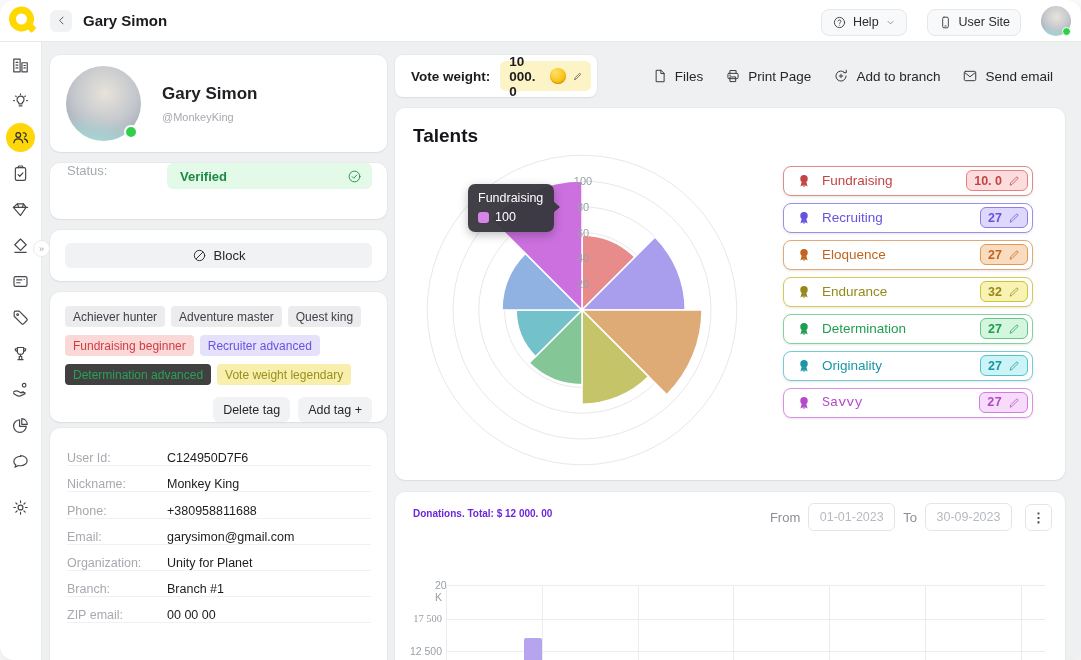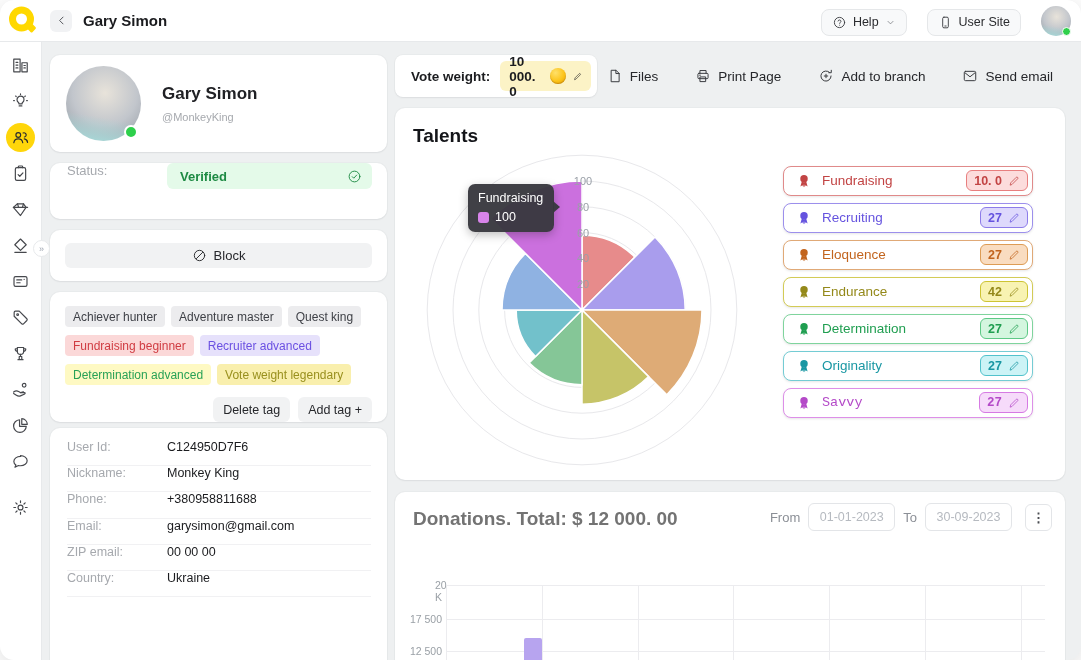--- a/index.html
+++ b/index.html
@@ -54,42 +54,42 @@
   .block-btn{width:307px;height:25px;background:#f1f2f3;border-radius:6px;display:flex;align-items:center;
              justify-content:center;gap:7px;font-size:13px;color:#26272b;}
   .block-btn svg{width:15px;height:15px;}
   
   #tags-card{left:50px;top:292px;width:337px;height:130px;padding:14px 15px 0 15px;}
   .tags-wrap{display:flex;flex-wrap:wrap;gap:8px 6px;}
   .chip{height:21px;padding:0 8px;border-radius:4px;font-size:12px;display:inline-flex;align-items:center;white-space:nowrap;}
   .chip.gray{background:#ececee;color:#3f4147;}
   .chip.red{background:#fbd8d8;color:#d03c42;}
   .chip.purple{background:#e6e1fb;color:#6b50e2;}
-  .chip.green{background:#fef9c3;color:#28a156;}
+  .chip.green{background:#404040;color:#28a156;}
   .chip.yellow{background:#f9efad;color:#99901e;}
   .tags-actions{display:flex;justify-content:flex-end;gap:8px;margin-top:12px;}
   .tag-btn{height:25px;padding:0 10px;background:#f1f2f3;border-radius:6px;font-size:12.5px;color:#26272b;
            display:flex;align-items:center;}
   
   #details-card{left:50px;top:428px;width:337px;height:246px;padding:12px 16px 0 17px;}
-  .detail-row{display:flex;align-items:flex-start;height:26.2px;border-bottom:1px solid #f1f1f3;font-size:12.5px;}
+  .detail-row{display:flex;align-items:flex-end;height:26.2px;border-bottom:1px solid #f1f1f3;font-size:12.5px;}
   .detail-label{width:100px;color:#a6a9ae;flex:0 0 auto;}
   .detail-value{color:#1b1c1f;}
   
   #voteweight-card{left:395px;top:55px;width:202px;height:42px;border-radius:8px;display:flex;align-items:center;
                    padding:0 6px 0 16px;gap:10px;}
   .vw-label{font-size:13.5px;font-weight:700;color:#1b1c1f;white-space:nowrap;}
   .vw-badge{height:30px;background:#fcf3c6;border-radius:6px;display:flex;align-items:center;gap:7px;padding:0 9px;
             font-size:13.5px;font-weight:700;color:#1b1c1f;}
   .coin{width:16px;height:16px;border-radius:50%;flex:0 0 auto;
         background:radial-gradient(circle at 35% 30%, #ffe06a, #fcc419 55%, #e09c06 100%);
         box-shadow:inset 0 -1px 1px rgba(150,90,0,.45);}
   .vw-badge svg, .action-btn svg{width:15px;height:15px;}
   .actions{position:absolute;left:620px;top:55px;width:445px;height:42px;display:flex;align-items:center;
-           justify-content:flex-end;gap:37px;padding-right:12px;}
+           justify-content:flex-end;gap:22px;padding-right:12px;}
   .action-btn{display:flex;align-items:center;gap:7px;font-size:13.5px;color:#26272b;white-space:nowrap;}
   .action-btn svg{width:16px;height:16px;color:#3a3c40;}
   
   #talents-card{left:395px;top:108px;width:670px;height:372px;}
   .talents-title{position:absolute;left:18px;top:17px;font-size:19px;font-weight:700;color:#141519;}
   #rose-svg{position:absolute;left:17px;top:42px;width:340px;height:320px;}
   .chart-tooltip{position:absolute;left:73px;top:76px;background:rgba(56,56,62,.96);border-radius:7px;
                  padding:7px 11px 8px 10px;color:#fff;z-index:6;box-shadow:0 3px 10px rgba(0,0,0,.25);}
   .chart-tooltip:after{content:"";position:absolute;right:-6px;top:17px;border-top:6px solid transparent;
                  border-bottom:6px solid transparent;border-left:7px solid rgba(56,56,62,.96);}
@@ -99,21 +99,21 @@
   .talent-rows{position:absolute;left:388px;top:58px;width:250px;display:flex;flex-direction:column;gap:7.5px;}
   .trow{height:29.5px;border:1px solid;border-radius:8px;background:#fff;display:flex;align-items:center;
         padding:0 4px 0 12px;gap:10px;box-shadow:0 1px 2.5px rgba(0,0,0,.10);}
   .trow svg.medal{width:16px;height:16px;flex:0 0 auto;}
   .trow-label{font-size:13.5px;}
   .trow-badge{margin-left:auto;height:21px;border:1px solid;border-radius:6px;padding:0 7px;display:flex;
               align-items:center;gap:6px;font-size:12.5px;font-weight:700;}
   .trow-badge svg{width:12px;height:12px;}
   
   #donations-card{left:395px;top:492px;width:670px;height:210px;}
-  .don-title{position:absolute;left:18px;top:16px;font-size:19px;font-weight:700;color:#737373;}
+  .don-title{position:absolute;left:18px;top:16px;font-size:10px;font-weight:700;color:#6d28d9;}
   .don-controls{position:absolute;right:13px;top:11px;display:flex;align-items:center;gap:8px;}
   .date-label{font-size:13px;color:#8b8f96;}
   .date-input{width:87px;height:28px;border:1px solid #e3e5e8;border-radius:6px;display:flex;align-items:center;
               justify-content:center;font-size:12.5px;color:#b6bac0;background:#fff;}
   .kebab-btn{width:27px;height:27px;border:1px solid #e3e5e8;border-radius:6px;display:flex;align-items:center;
              justify-content:center;color:#4b4d52;font-size:13px;font-weight:700;margin-left:5px;}
   .don-chart{position:absolute;left:0;top:0;right:0;bottom:0;}
   .ytick{position:absolute;left:0;width:47px;text-align:right;font-size:10.5px;color:#9aa0a6;}
   .hgrid{position:absolute;left:51px;right:20px;height:1px;background:#ececef;}
   .vgrid{position:absolute;top:93px;bottom:0;width:1px;background:#ececef;}
@@ -345,26 +345,30 @@
       </div>
       <div class="detail-row">
         <span class="detail-label">Phone:</span>
         <span class="detail-value">+380958811688</span>
       </div>
       <div class="detail-row">
         <span class="detail-label">Email:</span>
         <span class="detail-value">garysimon@gmail.com</span>
       </div>
       <div class="detail-row">
+        <span class="detail-label">Organization:</span>
+        <span class="detail-value">Unity for Planet</span>
+      </div>
+      <div class="detail-row">
+        <span class="detail-label">Branch:</span>
+        <span class="detail-value">Branch #1</span>
+      </div>
+      <div class="detail-row">
         <span class="detail-label">ZIP email:</span>
         <span class="detail-value">00 00 00</span>
-      </div>
-      <div class="detail-row">
-        <span class="detail-label">Country:</span>
-        <span class="detail-value">Ukraine</span>
       </div>
     </div>
 
   <div class="card" id="voteweight-card">
     <div class="vw-label">Vote weight:</div>
     <div class="vw-badge">
       <span>10 000. 0</span>
       <span class="coin"></span>
       <span id="vw-pencil" style="display: inline-flex; width: 15px; height: 15px;">
           <svg viewBox="0 0 24 24" fill="none" stroke="currentColor" stroke-width="1.5" stroke-linecap="round" stroke-linejoin="round" style="width:100%;height:100%;display:block">
@@ -505,21 +509,21 @@
         <div class="trow" style="border-color: rgb(211, 203, 86);">
           <span style="width:16px;height:16px;color:#94891a">
             <svg class="medal" viewBox="0 0 24 24" style="display:block">
               <circle cx="12" cy="8.6" r="5.6" fill="currentColor"></circle>
               <path d="M8.7 12.6 6.6 20.4l3-1.9 1.5 2.9 1.3-7.3z" fill="currentColor"></path>
               <path d="M15.3 12.6l2.1 7.8-3-1.9-1.5 2.9-1.3-7.3z" fill="currentColor"></path>
             </svg>
           </span>
           <span class="trow-label" style="color:#94891a">Endurance</span>
           <span class="trow-badge" style="background:#f8f3b2;border-color:#cdc433;color:#94891a">
-            <span>42</span>
+            <span>32</span>
             <span style="width:12px;height:12px;display:block">
               <svg viewBox="0 0 24 24" fill="none" stroke="currentColor" stroke-width="1.5" stroke-linecap="round" stroke-linejoin="round" style="width:100%;height:100%;display:block">
                 <path d="M4.4 19.6l1.1-4L16.4 4.7a2 2 0 0 1 2.9 2.9L8.4 18.5z"></path>
               </svg>
             </span>
           </span>
         </div>
         <div class="trow" style="border-color: rgb(127, 212, 157);">
           <span style="width:16px;height:16px;color:#1f9e50">
             <svg class="medal" viewBox="0 0 24 24" style="display:block">
@@ -584,21 +588,21 @@
       <div class="date-input">01-01-2023</div>
       <span class="date-label">To</span>
       <div class="date-input">30-09-2023</div>
       <div class="kebab-btn">
           <span>⋮</span>
         </div>
     </div>
     <div class="don-chart" id="don-chart">
         <div class="ytick" style="top: 87px; padding-left: 40px;">20 K</div>
         <div class="hgrid" style="top: 93px;"></div>
-        <div class="ytick" style="top: 121px;">17 500</div>
+        <div class="ytick" style="top: 121px; font-family: Liberation Serif, serif;">17 500</div>
         <div class="hgrid" style="top: 127px;"></div>
         <div class="ytick" style="top: 153px;">12 500</div>
         <div class="hgrid" style="top: 159px;"></div>
         <div class="vgrid" style="left: 51px;"></div>
         <div class="vgrid" style="left: 147px;"></div>
         <div class="vgrid" style="left: 243px;"></div>
         <div class="vgrid" style="left: 338px;"></div>
         <div class="vgrid" style="left: 434px;"></div>
         <div class="vgrid" style="left: 530px;"></div>
         <div class="vgrid" style="left: 626px;"></div>

